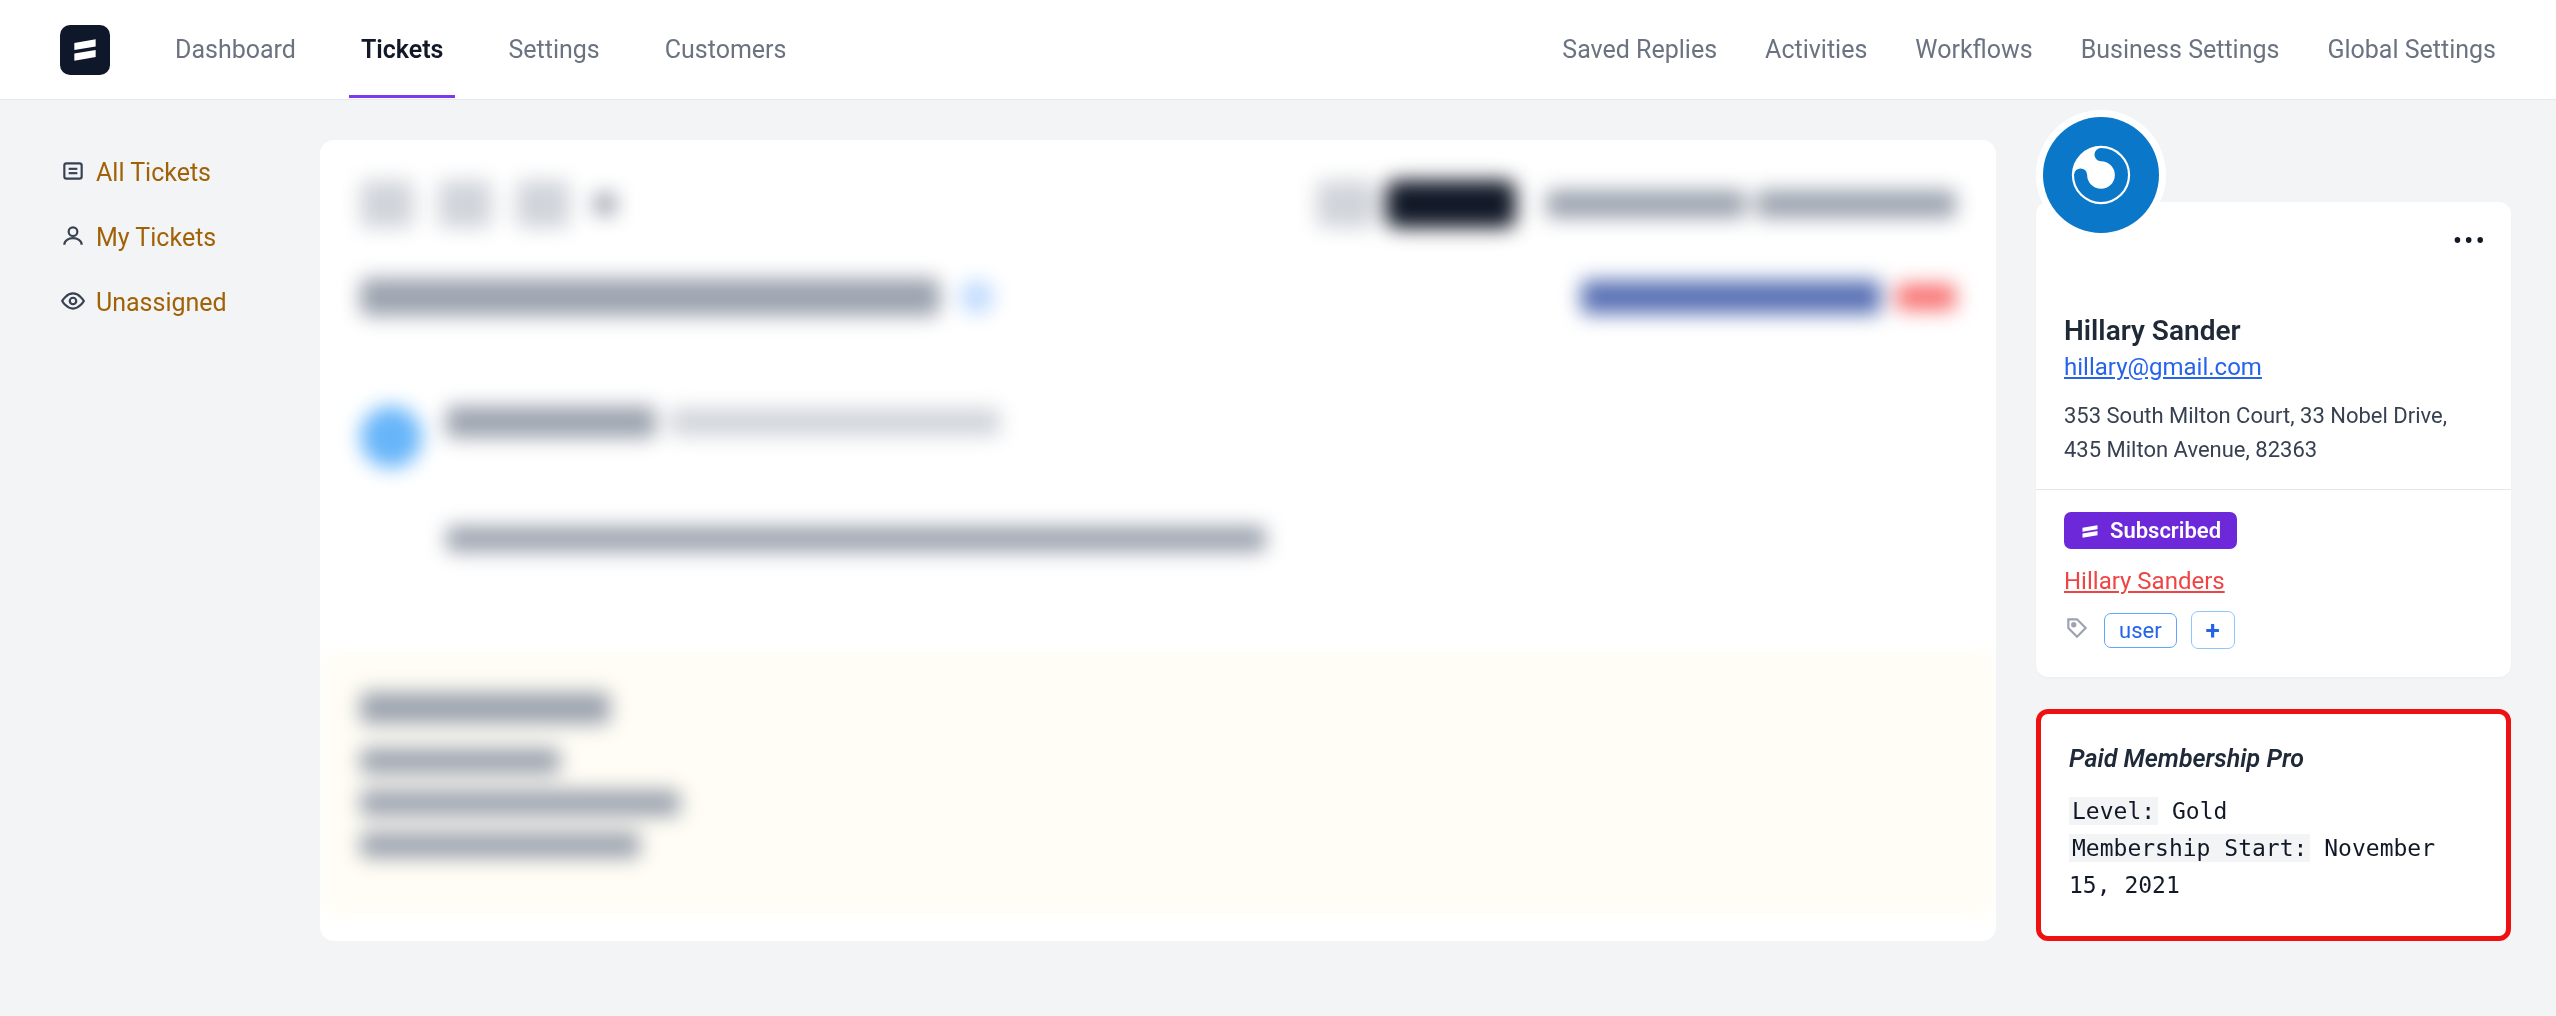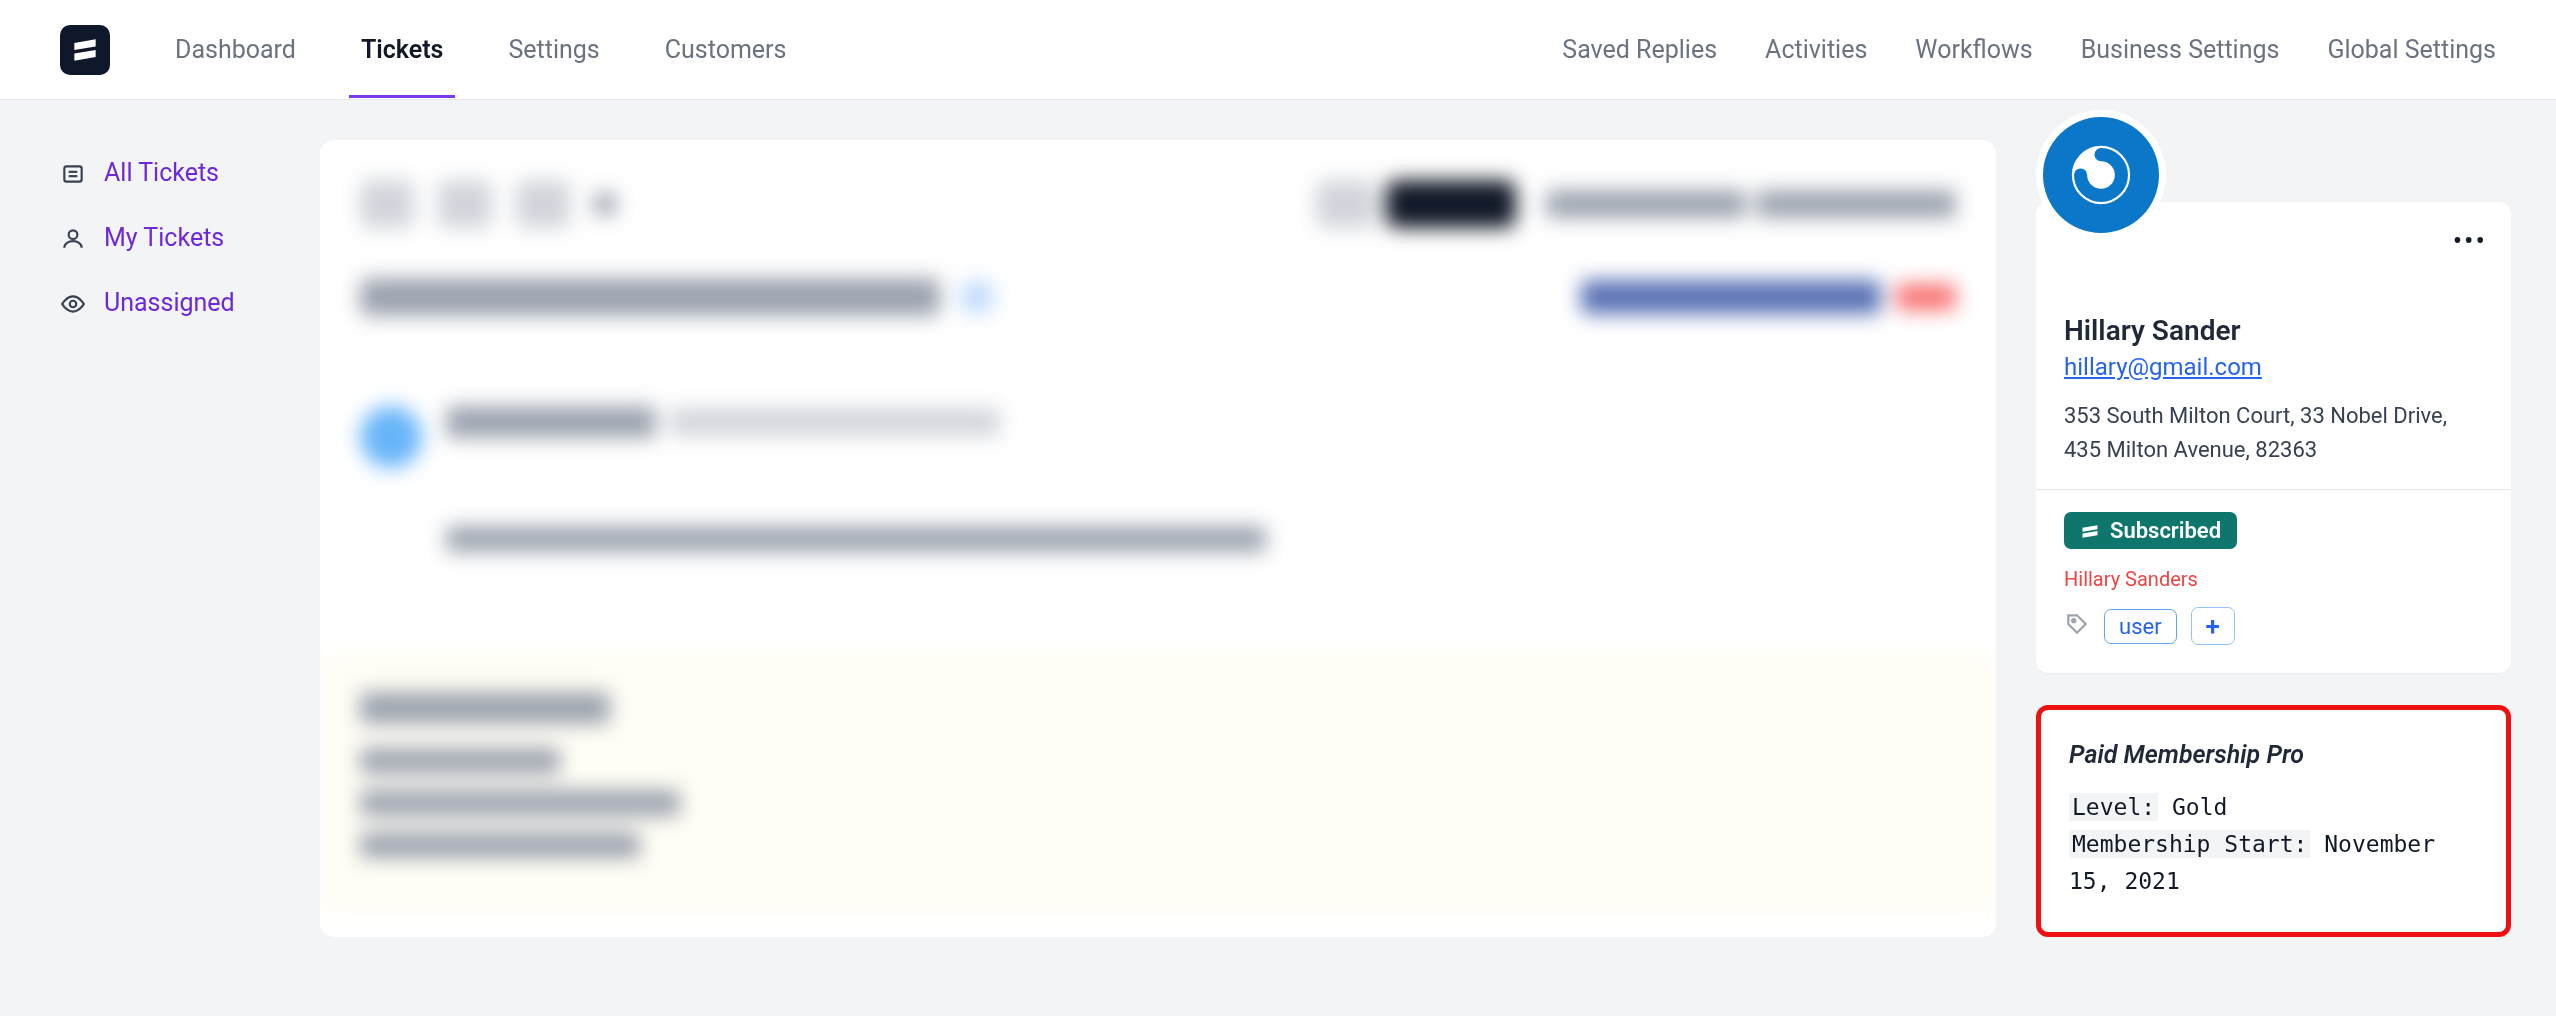--- a/index.html
+++ b/index.html
@@ -53,24 +53,24 @@
     background: #7c3aed;
   }
   .content {
     display: flex;
     padding: 40px 45px 0 60px;
     gap: 40px;
   }
   .sidebar-left { width: 220px; }
   .side-item {
     display: flex;
-    align-items: flex-end;
-    gap: 18px;
+    align-items: flex-start;
+    gap: 10px;
     font-size: 25px;
-    color: #6d28d9;
+    color: #a16207;
     padding: 18px 0;
     cursor: pointer;
   }
   .side-item svg { width: 26px; height: 26px; }
   .main-panel {
     flex: 1;
     background: #fff;
     border-radius: 14px;
     padding: 40px;
     position: relative;
@@ -130,29 +130,29 @@
   }
   .more-icon { position: absolute; top: 22px; right: 24px; cursor: pointer; font-size: 28px; color:#111827; letter-spacing:2px;}
   .cust-name { font-size: 28px; font-weight: 600; color: #1f2937; margin-bottom: 6px; }
   .cust-email { font-size: 24px; color: #2563eb; text-decoration: underline; }
   .cust-addr { font-size: 22px; color: #374151; margin-top: 18px; line-height: 1.55; }
   .divider { height:1px; background:#e5e7eb; margin: 22px -28px; }
   .sub-badge {
     display: inline-flex;
     align-items: center;
     gap: 10px;
-    background: #0f766e;
+    background: #6d28d9;
     color: #fff;
     font-size: 22px;
     font-weight: 600;
     padding: 6px 16px;
     border-radius: 7px;
   }
   .sub-badge svg { width: 20px; height: 20px; }
-  .sub-name { color: #ef4444; font-size: 20px; margin-top: 18px; }
+  .sub-name { color: #ef4444; font-size: 24px; margin-top: 18px; text-decoration: underline; }
   .tag-row { display:flex; align-items:center; gap:14px; margin-top:16px;}
   .tag-icon-box { color:#9ca3af; }
   .tag-pill {
     border:1.5px solid #60a5fa; color:#2563eb; padding:4px 14px;
     border-radius:7px; font-size:22px;
   }
   .tag-add {
     border:1.5px solid #93c5fd; color:#2563eb; width:44px; height:38px;
     border-radius:7px; display:flex; align-items:center; justify-content:center;
     font-size:26px; font-weight:600;

